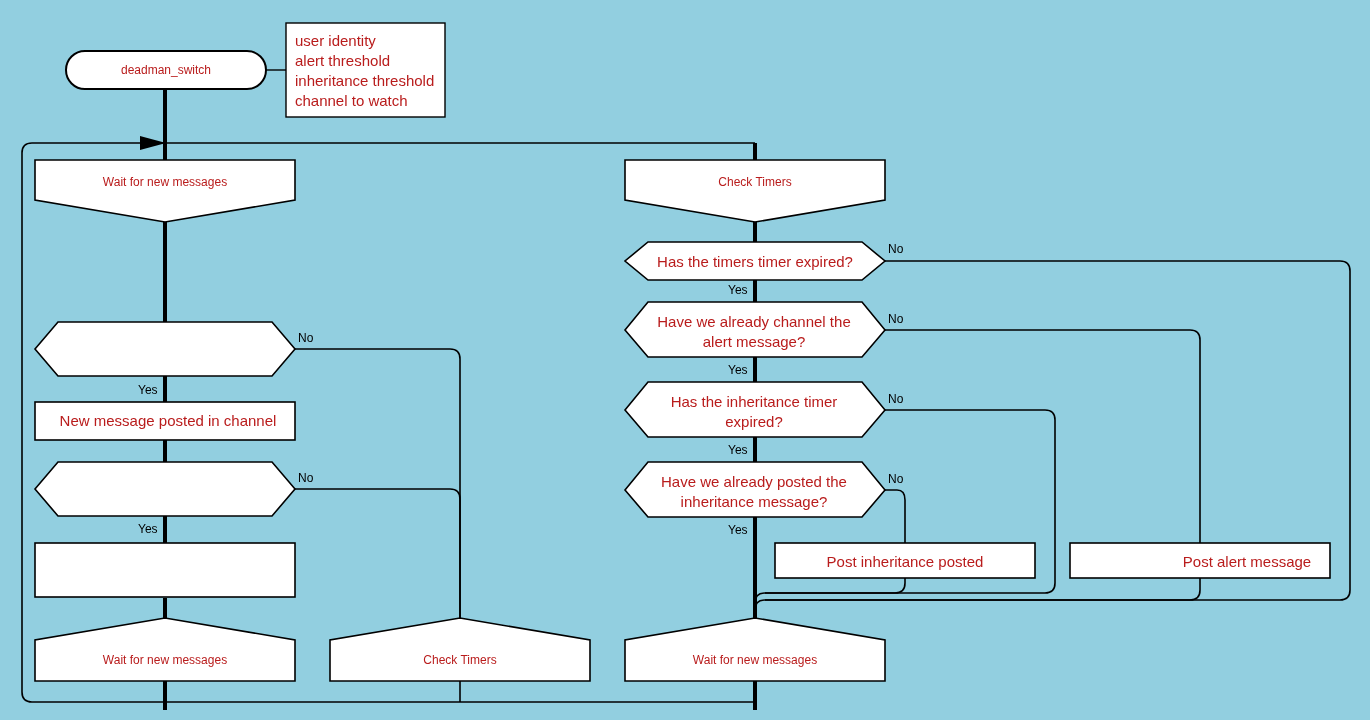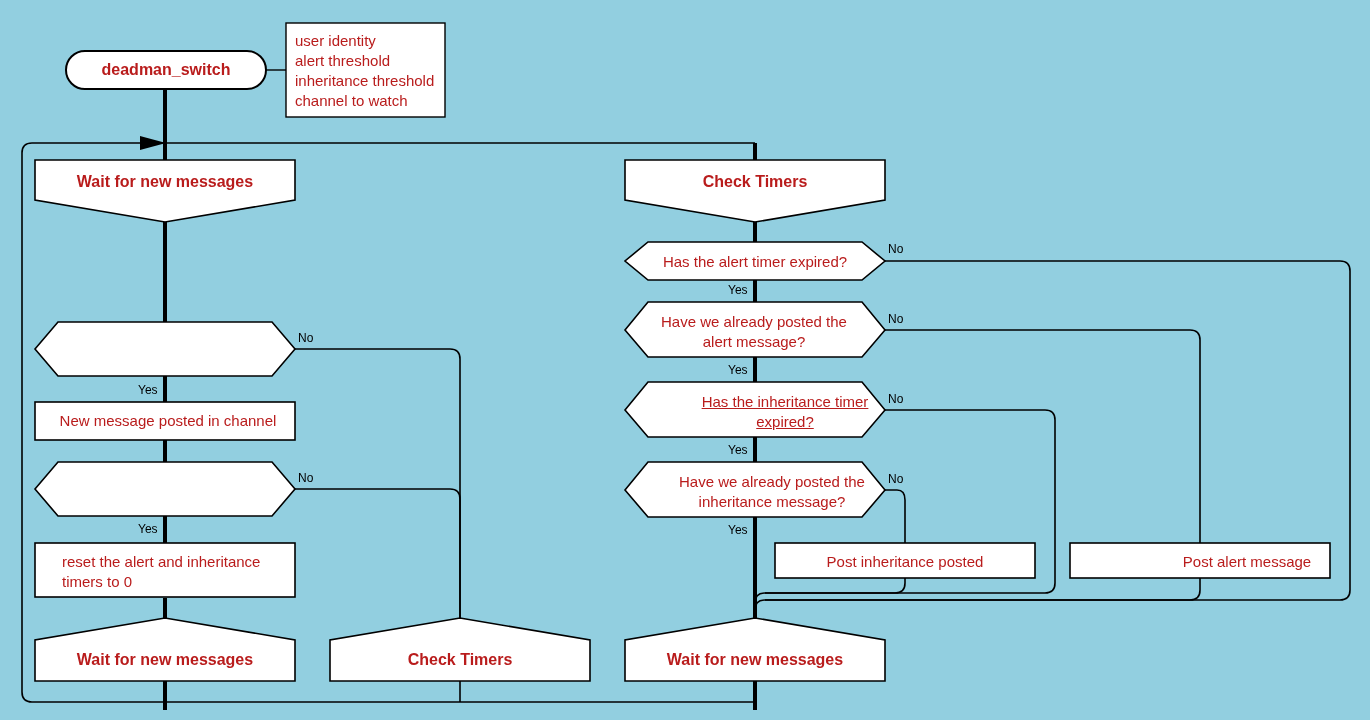--- a/index.html
+++ b/index.html
@@ -24,21 +24,21 @@
   }
   .txt {
     position: absolute;
     font-family: "Liberation Sans", sans-serif;
     font-size: 15px;
     color: #b91c1c;
     line-height: 20px;
     white-space: pre-line;
     pointer-events: none;
   }
-  .txt.bold { font-weight: bold; font-size: 16px; }
+  .txt.bold { font-weight: normal; font-size: 12px; }
   .txt.center { text-align: center; }
   .label-yn {
     position: absolute;
     font-family: "Liberation Sans", sans-serif;
     font-size: 12px;
     color: #000000;
   }
 </style>
 </head>
 <body>
@@ -137,40 +137,39 @@
 alert threshold
 inheritance threshold
 channel to watch</div>
 
   <div class="txt bold center" style="left:35px; top:172px; width:260px;">Wait for new messages</div>
 
 
   <div class="txt center" style="left:48px; top:411px; width:240px;">New message posted in channel</div>
 
 
-  <div class="txt" style="left:62px; top:552px; width:215px;">reset the alert and inheritance timers to 0</div>
 
   <div class="txt bold center" style="left:35px; top:650px; width:260px;">Wait for new messages</div>
 
   <div class="txt bold center" style="left:330px; top:650px; width:260px;">Check Timers</div>
 
   <div class="label-yn" style="left:298px; top:331px;">No</div>
   <div class="label-yn" style="left:138px; top:383px;">Yes</div>
   <div class="label-yn" style="left:298px; top:471px;">No</div>
   <div class="label-yn" style="left:138px; top:522px;">Yes</div>
 
   <div class="txt bold center" style="left:625px; top:172px; width:260px;">Check Timers</div>
 
-  <div class="txt center" style="left:648px; top:252px; width:214px;">Has the alert timer expired?</div>
+  <div class="txt center" style="left:648px; top:252px; width:214px;">Has the timers timer expired?</div>
 
-  <div class="txt center" style="left:654px; top:312px; width:200px;">Have we already posted the alert message?</div>
+  <div class="txt center" style="left:654px; top:312px; width:200px;">Have we already channel the alert message?</div>
 
-  <div class="txt center" style="left:685px; top:392px; width:200px;text-decoration:underline;">Has the inheritance timer expired?</div>
+  <div class="txt center" style="left:654px; top:392px; width:200px;">Has the inheritance timer expired?</div>
 
-  <div class="txt center" style="left:672px; top:472px; width:200px;text-align:center;">Have we already posted the inheritance message?</div>
+  <div class="txt center" style="left:654px; top:472px; width:200px;text-align:center;">Have we already posted the inheritance message?</div>
 
   <div class="txt center" style="left:775px; top:552px; width:260px;">Post inheritance posted</div>
 
   <div class="txt center" style="left:1070px; top:552px; width:260px;padding-left:47px;">Post alert message</div>
 
   <div class="txt bold center" style="left:625px; top:650px; width:260px;">Wait for new messages</div>
 
   <div class="label-yn" style="left:888px; top:242px;">No</div>
   <div class="label-yn" style="left:728px; top:283px;">Yes</div>
 

